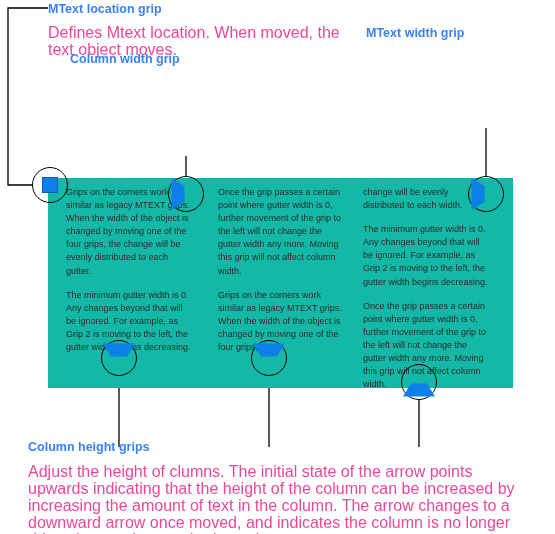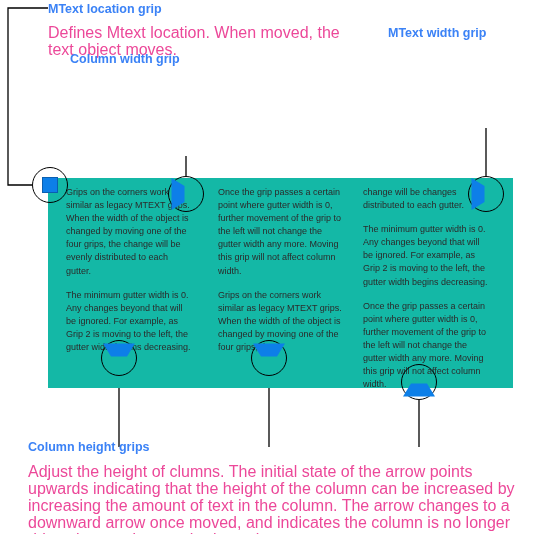--- a/index.html
+++ b/index.html
@@ -25,21 +25,21 @@
   .anno .bd{
     font-weight:normal;
     font-size:16px;
     line-height:16.5px;
     color:#ec4899;
   }
   .gap{height:8px;}
 
   #anno-loc{left:48px;top:2px;width:300px;}
   #anno-col{left:48px;top:52px;width:300px;margin-left:22px;}
-  #anno-width{left:388px;top:26px;width:168px;}
+  #anno-width{left:366px;top:26px;width:168px;}
 
   #anno-height{left:28px;top:440px;width:505px;}
   #anno-height .bd{line-height:17px;}
 
   
   #mtext-box{
     position:absolute;
     left:48px;top:178px;
     width:465px;height:210px;
     background:#14b8a6;
@@ -123,21 +123,21 @@
   <div id="mtext-box">
     <div class="col" id="col1">
       <p>Grips on the corners work similar as legacy MTEXT grips. When the width of the object is changed by moving one of the four grips, the change will be evenly distributed to each gutter.</p>
       <p>The minimum gutter width is 0. Any changes beyond that will be ignored. For example, as Grip 2 is moving to the left, the gutter width begins decreasing.</p>
     </div>
     <div class="col" id="col2">
       <p>Once the grip passes a certain point where gutter width is 0, further movement of the grip to the left will not change the gutter width any more. Moving this grip will not affect column width.</p>
       <p>Grips on the corners work similar as legacy MTEXT grips. When the width of the object is changed by moving one of the four grips, the</p>
     </div>
     <div class="col" id="col3">
-      <p>change will be changes distributed to each gutter.</p>
+      <p>change will be evenly distributed to each width.</p>
       <p>The minimum gutter width is 0. Any changes beyond that will be ignored. For example, as Grip 2 is moving to the left, the gutter width begins decreasing.</p>
       <p>Once the grip passes a certain point where gutter width is 0, further movement of the grip to the left will not change the gutter width any more. Moving this grip will not affect column width.</p>
     </div>
   </div>
 
   <div class="grip" style="left:32px;top:167px;">
     <span class="sym sq"></span>
   </div>
 
   <div class="grip" style="left:168px;top:176px;">

